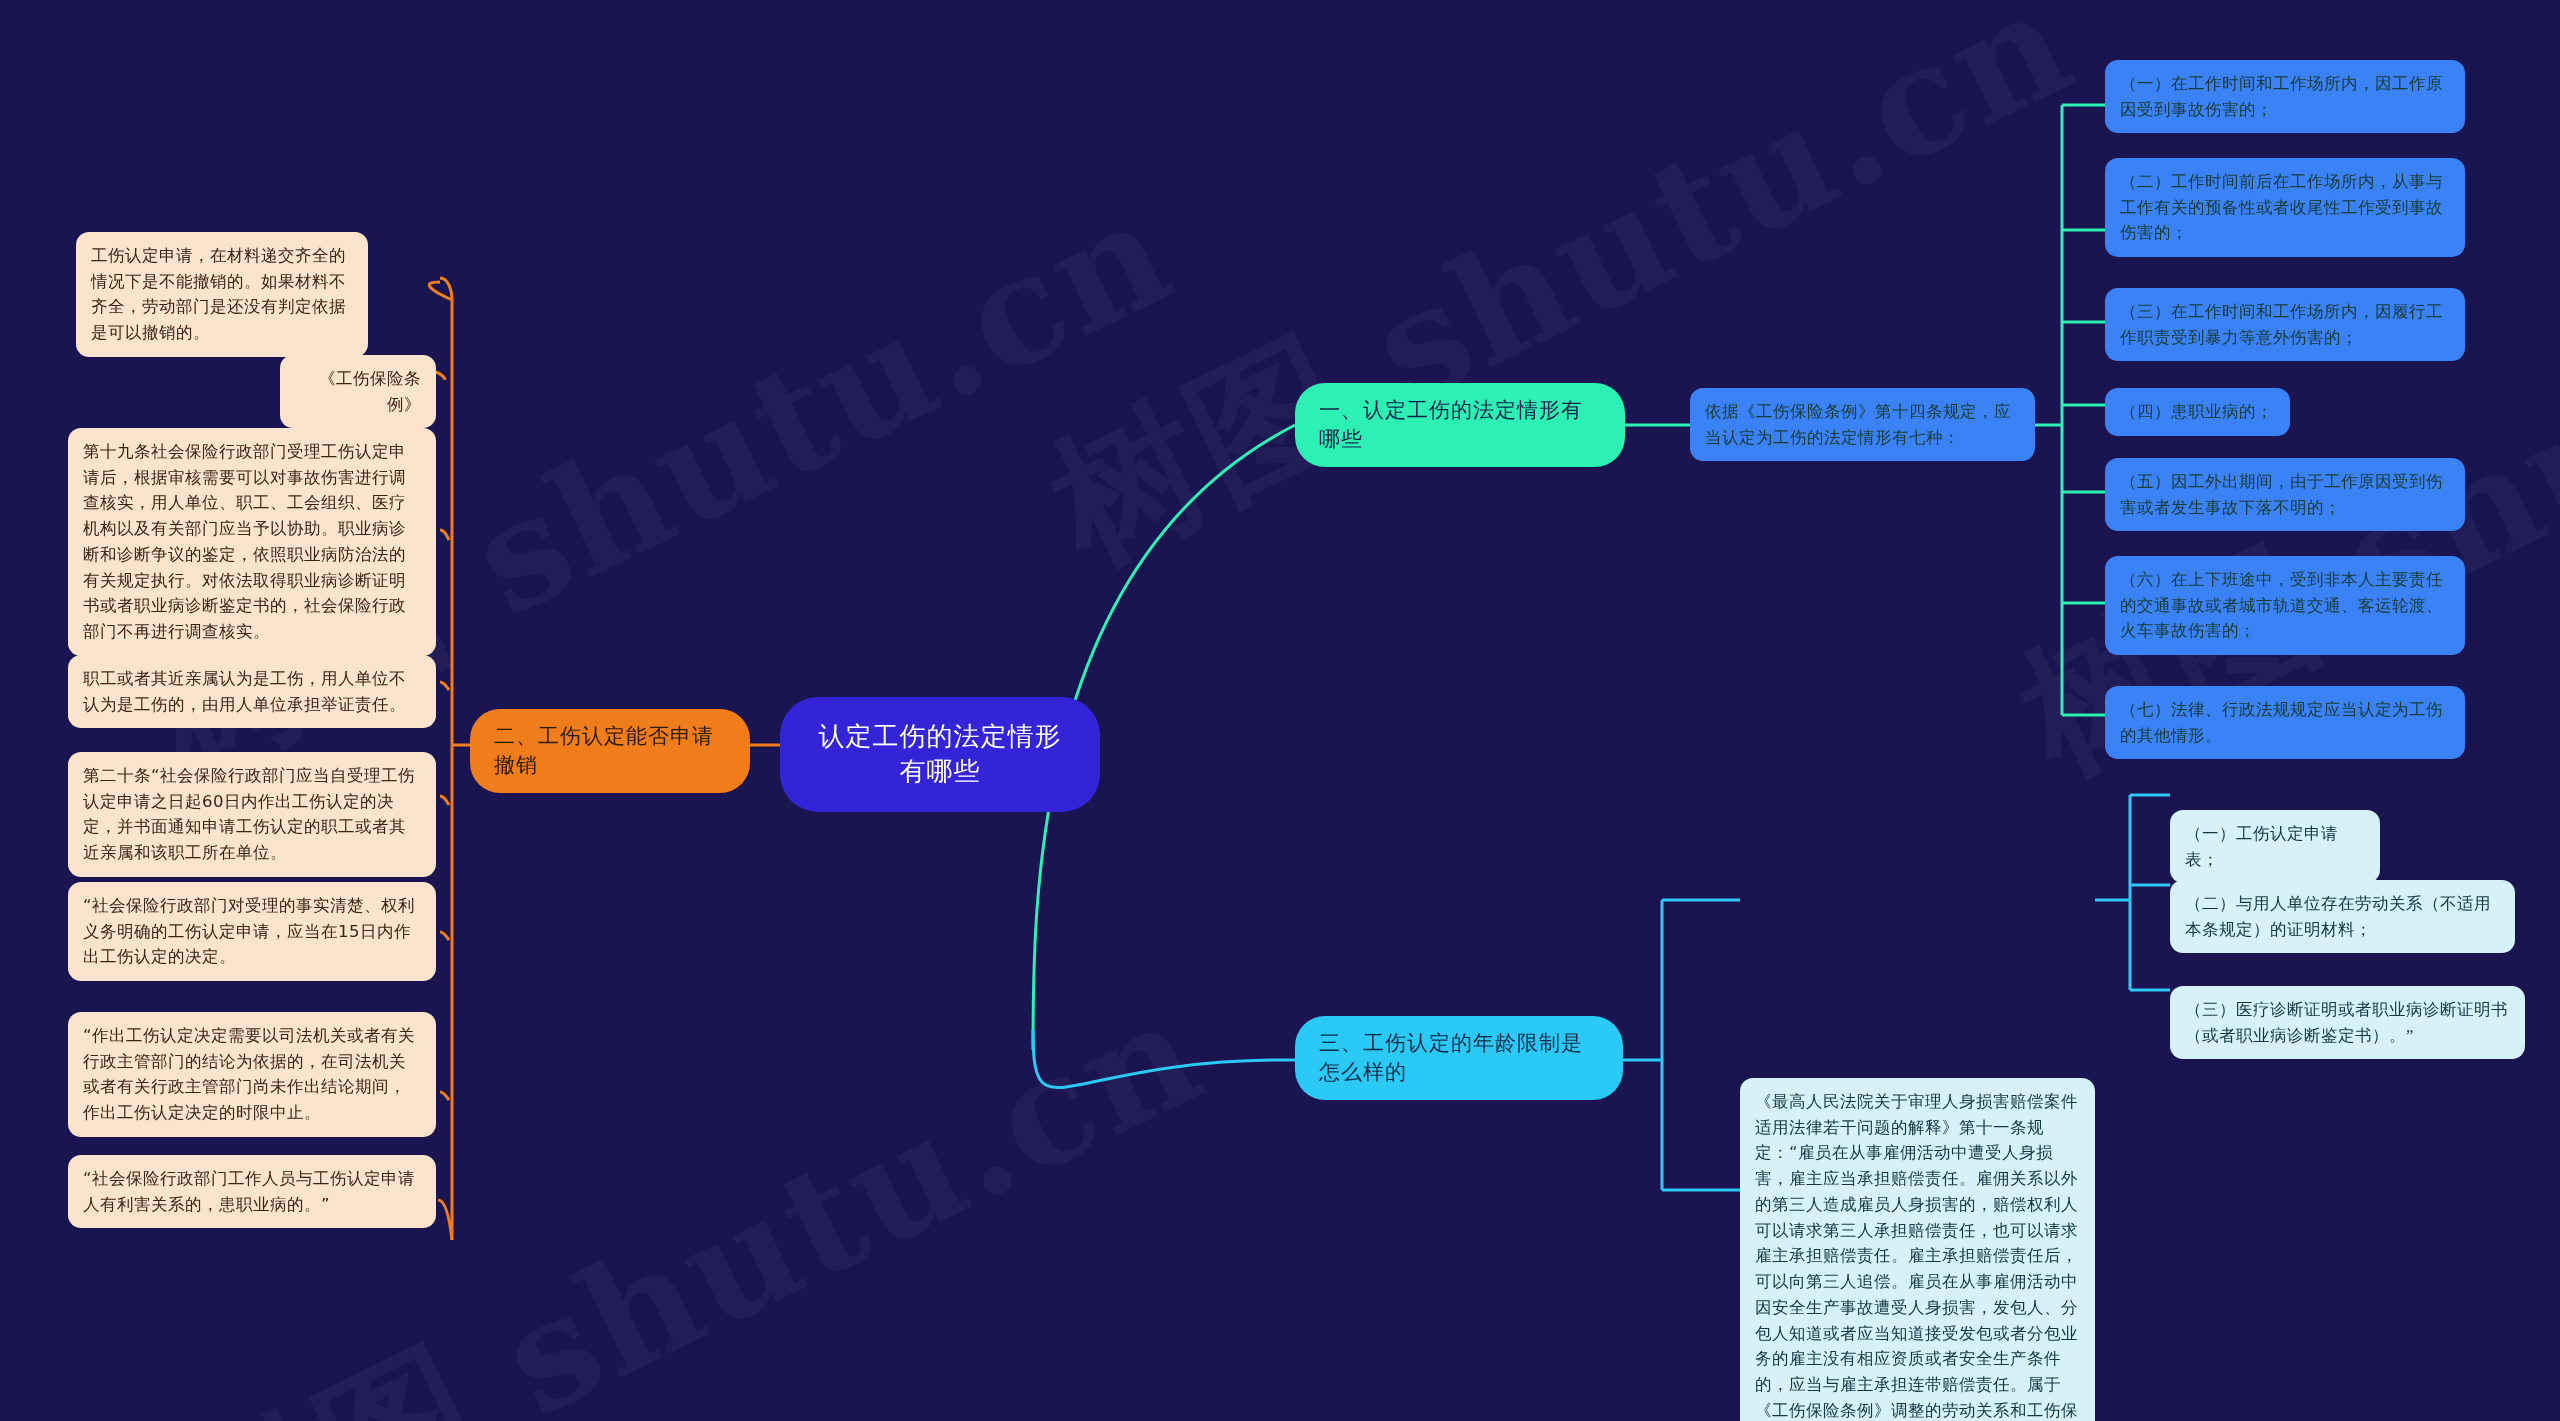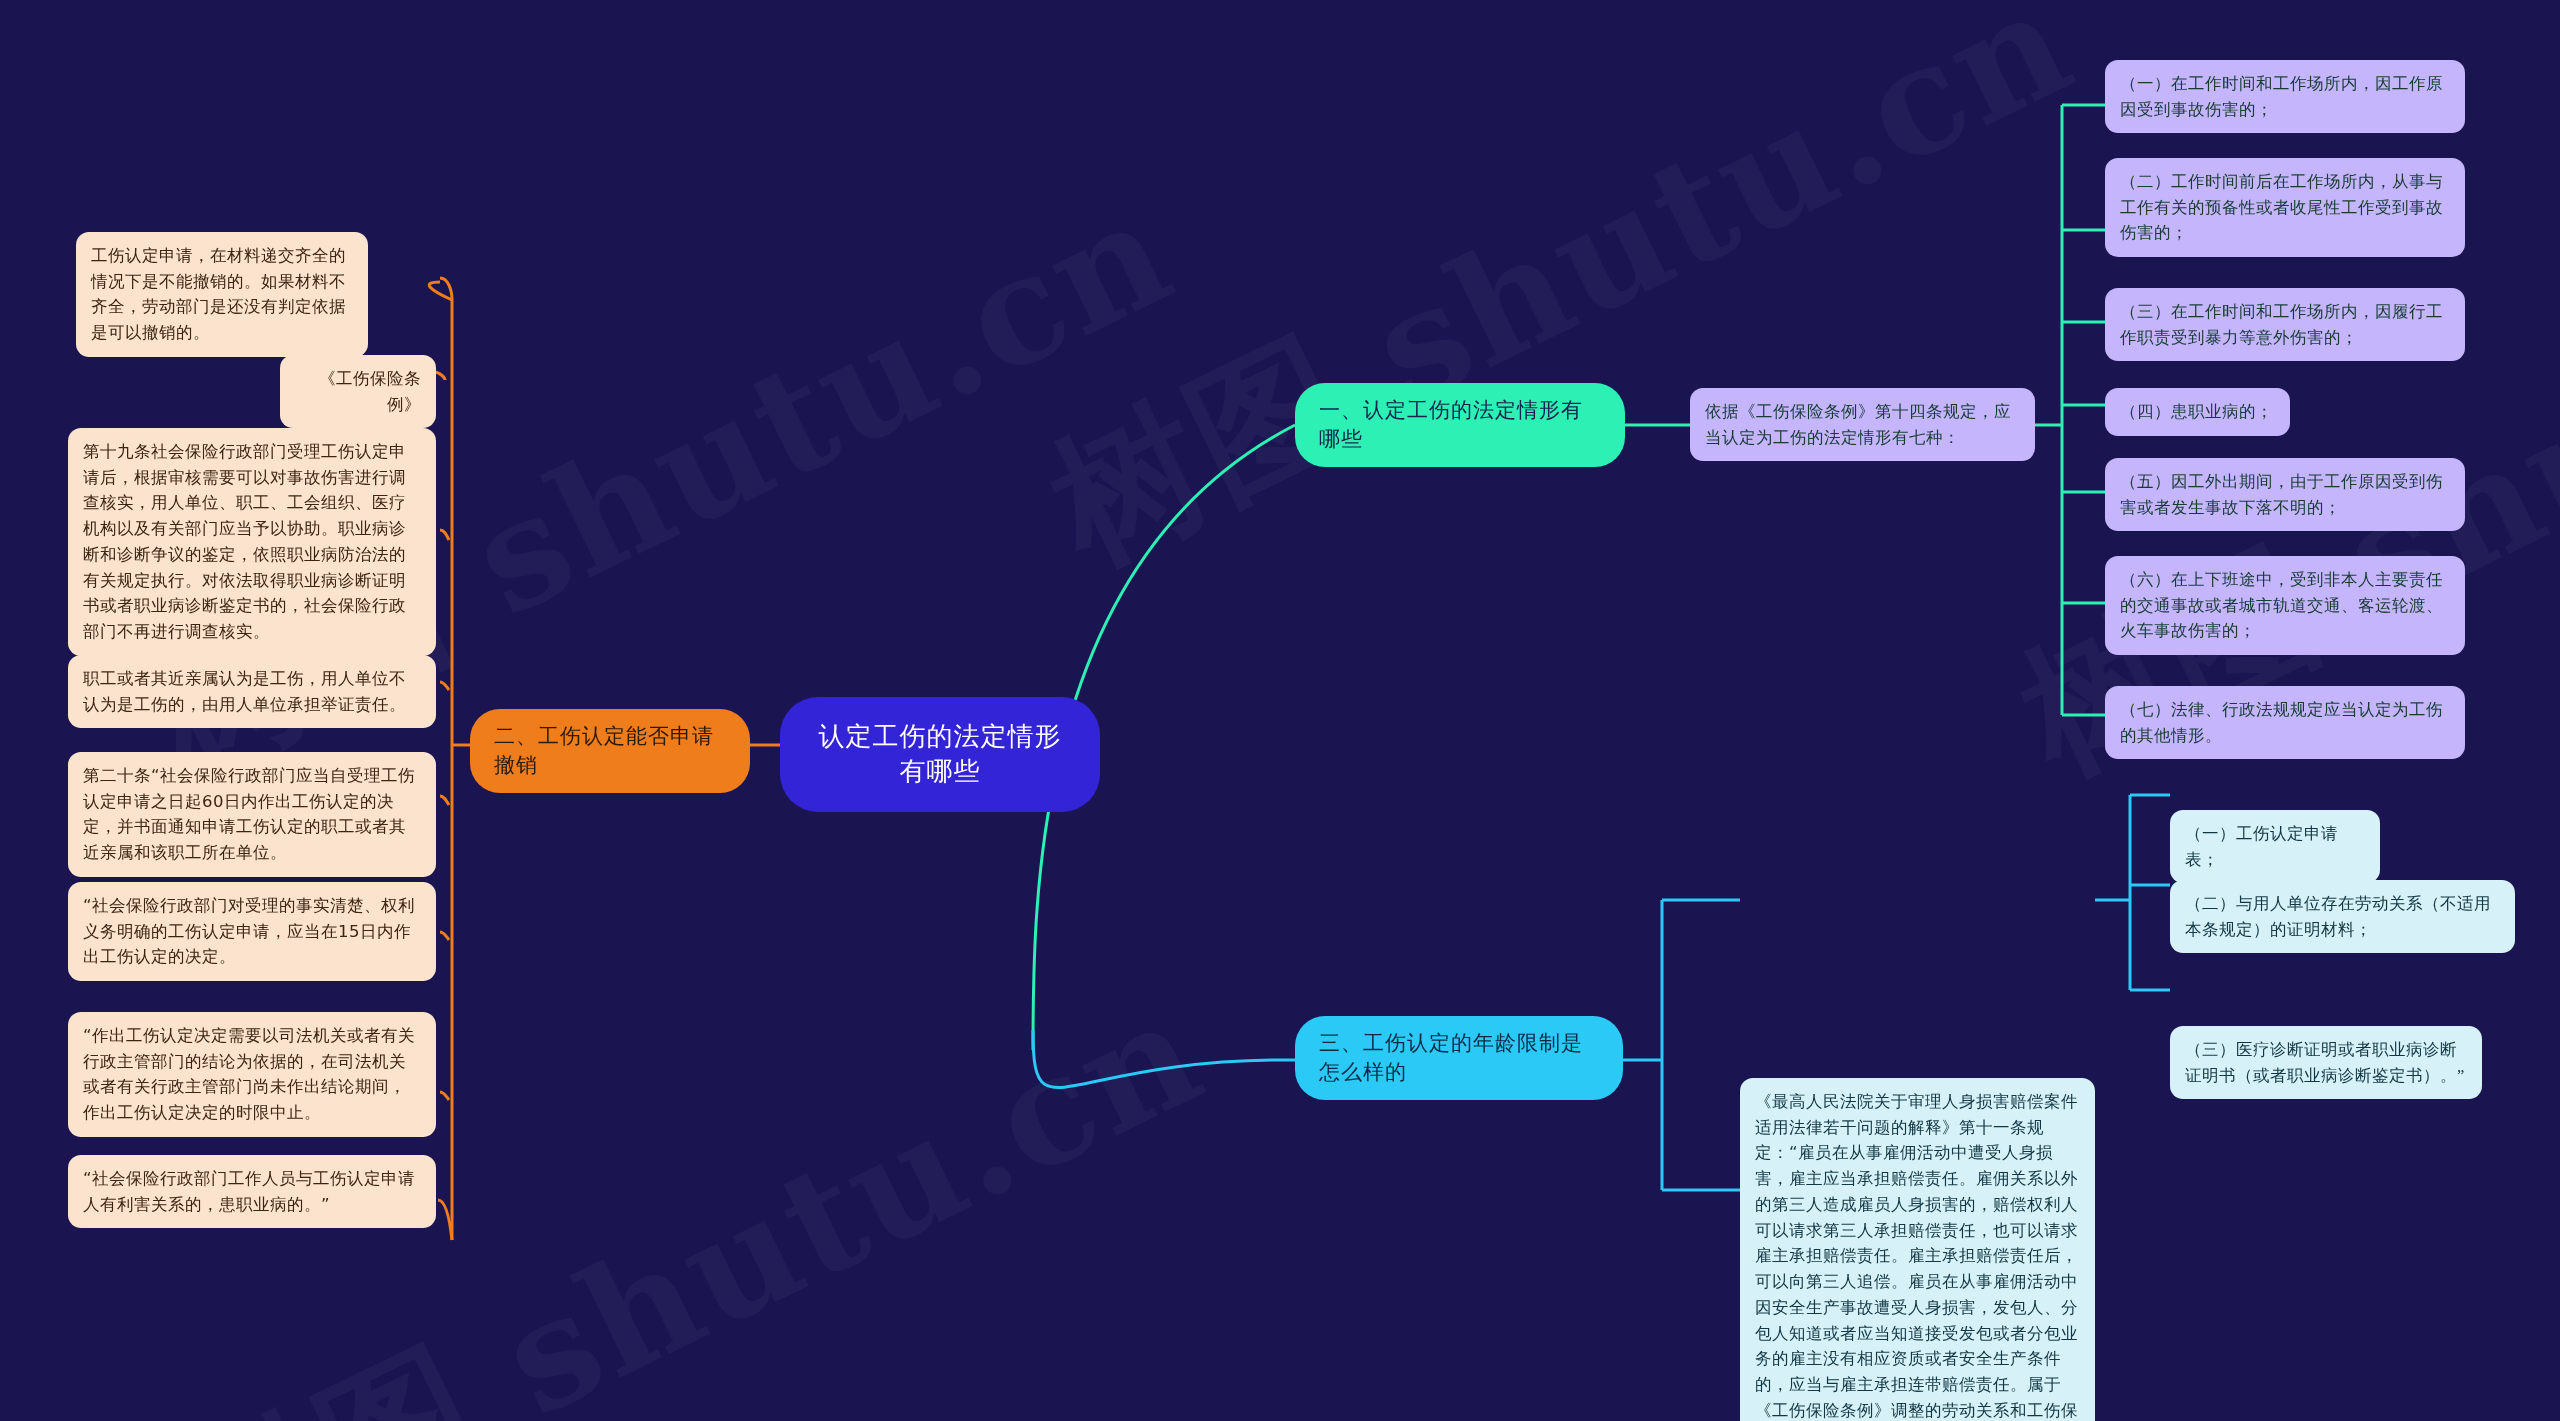--- a/index.html
+++ b/index.html
@@ -31,21 +31,21 @@
     letter-spacing:1px;
   }
   .b1{background:#2cf0b4;color:#16234a;left:1295px;top:383px;width:330px;}
   .b2{background:#f07d1b;color:#2a1a06;left:470px;top:709px;width:280px;}
   .b3{background:#2bc9f5;color:#0d2a46;left:1295px;top:1016px;width:328px;}
 
   .leaf{
     border-radius:13px;padding:11px 15px;font-size:16.5px;line-height:1.56;
     letter-spacing:0.5px;
   }
-  .mint{background:#c4b5fd;color:#173b33;}
+  .mint{background:#3b82f6;color:#173b33;}
   .mint2{background:#d6f2f8;color:#123642;margin-top:34px;}
   .peach{background:#fbe3cd;color:#3a2512;}
 </style>
 </head>
 <body>
 
 <div id="canvas">
 
   <div class="wm" style="left:120px;top:640px;">树图 shutu.cn</div>
   <div class="wm" style="left:1020px;top:430px;">树图 shutu.cn</div>
@@ -117,17 +117,17 @@
   <div class="node leaf peach" style="left:68px;top:655px;width:368px;">职工或者其近亲属认为是工伤，用人单位不认为是工伤的，由用人单位承担举证责任。</div>
   <div class="node leaf peach" style="left:68px;top:752px;width:368px;">第二十条“社会保险行政部门应当自受理工伤认定申请之日起60日内作出工伤认定的决定，并书面通知申请工伤认定的职工或者其近亲属和该职工所在单位。</div>
   <div class="node leaf peach" style="left:68px;top:882px;width:368px;">“社会保险行政部门对受理的事实清楚、权利义务明确的工伤认定申请，应当在15日内作出工伤认定的决定。</div>
   <div class="node leaf peach" style="left:68px;top:1012px;width:368px;">“作出工伤认定决定需要以司法机关或者有关行政主管部门的结论为依据的，在司法机关或者有关行政主管部门尚未作出结论期间，作出工伤认定决定的时限中止。</div>
   <div class="node leaf peach" style="left:68px;top:1155px;width:368px;">“社会保险行政部门工作人员与工伤认定申请人有利害关系的，患职业病的。”</div>
 
   <div class="node branch b3" style="width:328px;">三、工伤认定的年龄限制是怎么样的</div>
 
   <div class="node leaf mint2" style="left:2170px;top:776px;width:210px;">（一）工伤认定申请表；</div>
   <div class="node leaf mint2" style="left:2170px;top:846px;width:345px;">（二）与用人单位存在劳动关系（不适用本条规定）的证明材料；</div>
-  <div class="node leaf mint2" style="left:2170px;top:992px;width:312px;font-family:Liberation Serif, serif;">（三）医疗诊断证明或者职业病诊断证明书（或者职业病诊断鉴定书）。”</div>
+  <div class="node leaf mint2" style="left:2170px;top:952px;width:355px;font-family:Liberation Serif, serif;">（三）医疗诊断证明或者职业病诊断证明书（或者职业病诊断鉴定书）。”</div>
 
   <div class="node leaf mint2" style="left:1740px;top:1044px;width:355px;">《最高人民法院关于审理人身损害赔偿案件适用法律若干问题的解释》第十一条规定：“雇员在从事雇佣活动中遭受人身损害，雇主应当承担赔偿责任。雇佣关系以外的第三人造成雇员人身损害的，赔偿权利人可以请求第三人承担赔偿责任，也可以请求雇主承担赔偿责任。雇主承担赔偿责任后，可以向第三人追偿。雇员在从事雇佣活动中因安全生产事故遭受人身损害，发包人、分包人知道或者应当知道接受发包或者分包业务的雇主没有相应资质或者安全生产条件的，应当与雇主承担连带赔偿责任。属于《工伤保险条例》调整的劳动关系和工伤保险范围的，不适用本条规定。”</div>
 
 </div>
 
 </body></html>

